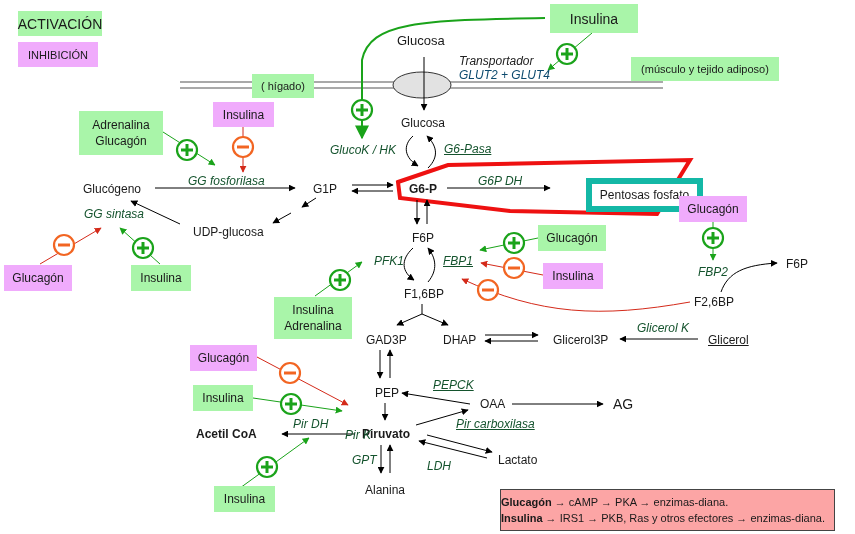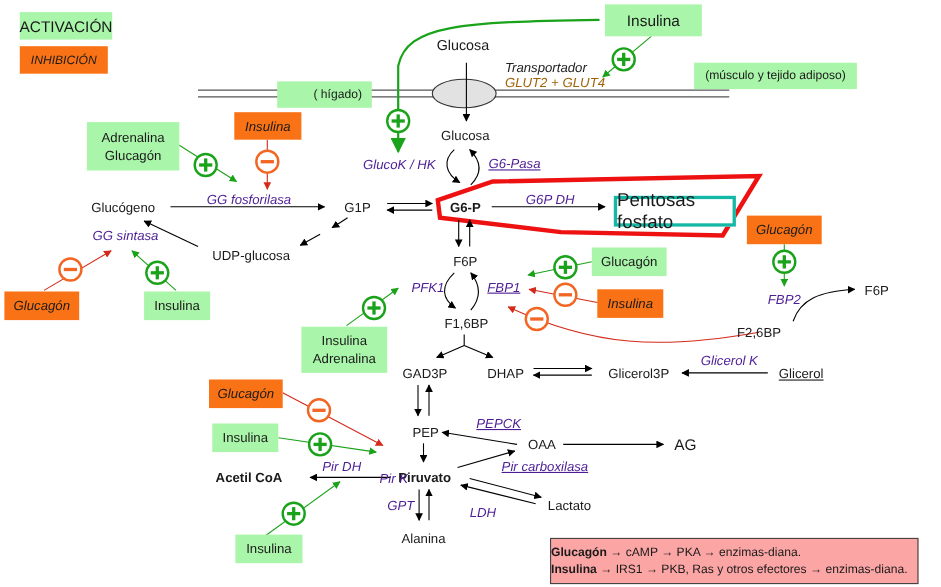--- a/index.html
+++ b/index.html
@@ -1,26 +1,26 @@
 <!DOCTYPE html>
 <html><head>
 <meta charset="utf-8">
 <style>
   html, body { margin:0; padding:0; background:#ffffff; }
   body { width:855px; height:534px; position:relative; overflow:hidden;
          font-family:"Liberation Sans", "DejaVu Sans", sans-serif; color:#1a1a1a; }
   #diagram { position:absolute; left:0; top:0; width:855px; height:534px; }
   .lbl { position:absolute; font-size:12px; white-space:nowrap; line-height:14px; }
-  .enz { position:absolute; font-size:12px; font-style:italic; color:#4c1d95; white-space:nowrap; line-height:14px; }
+  .enz { position:absolute; font-size:12px; font-style:italic; color:#14532d; white-space:nowrap; line-height:14px; }
   .enz.u { text-decoration:underline; }
   .box { position:absolute; font-size:12px; display:flex; align-items:center; justify-content:center; text-align:center; line-height:16px; }
   .green { background:#a9f5a9; }
-  .pink  { background:#f97316;font-style:italic; }
+  .pink  { background:#f0abfc; }
   .bold { font-weight:bold; }
-  .pent { position:absolute; border:3px solid #14b8a6; background:#fff; font-size:17px; display:flex; align-items:center; justify-content:center; }
+  .pent { position:absolute; border:6px solid #14b8a6; background:#fff; font-size:12px; display:flex; align-items:center; justify-content:center;margin-left:28px; }
   .legend-box { position:absolute; border:1px solid #444; background:#fca5a5; font-size:11px; line-height:16px; padding:4px 0; white-space:nowrap; }
   .legend-box b { font-weight:bold; }
 </style>
 </head>
 <body>
 
 <svg id="diagram" width="855" height="534" viewBox="0 0 855 534">
   <defs>
     <marker id="ab" viewBox="0 0 10 10" refX="9" refY="5" markerWidth="7" markerHeight="7" orient="auto-start-reverse">
       <path d="M0,0 L10,5 L0,10 z" fill="#000"></path>
@@ -178,37 +178,37 @@
         <circle cx="267" cy="467" r="10" fill="#fff" stroke="#1aa31a" stroke-width="2.2"></circle>
         <line x1="261" x2="273" y1="467" y2="467" stroke="#1aa31a" stroke-width="3"></line>
         <line x1="267" x2="267" y1="461" y2="473" stroke="#1aa31a" stroke-width="3"></line>
       </g>
     </g>
 </svg>
 
 <div class="box green" style="left:18px;top:11px;width:84px;height:25px;font-size:14px;">ACTIVACIÓN</div>
 <div class="box pink" style="left:18px;top:42px;width:80px;height:25px;font-size:11px;">INHIBICIÓN</div>
 
-<div class="box green" style="left:252px;top:74px;width:62px;height:24px;font-size:11px;padding-left:24px;">( hígado)</div>
+<div class="box green" style="left:252px;top:74px;width:62px;height:24px;font-size:11px;">( hígado)</div>
 <div class="box green" style="left:590px;top:57px;width:148px;height:24px;font-size:11px;margin-left:41px;">(músculo y tejido adiposo)</div>
 <div class="enz" style="left:459px;top:54px;color:#222;">Transportador</div>
-<div class="enz" style="left:459px;top:68px;color:#a16207;">GLUT2 + GLUT4</div>
+<div class="enz" style="left:459px;top:68px;color:#0c4a6e;">GLUT2 + GLUT4</div>
 
 <div class="box green" style="left:550px;top:4px;width:88px;height:29px;font-size:14px;">Insulina</div>
 
 <div class="lbl" style="left:397px;top:34px;font-size:13px;">Glucosa</div>
 <div class="lbl" style="left:401px;top:116px;">Glucosa</div>
 <div class="lbl bold" style="left:409px;top:182px;">G6-P</div>
 <div class="lbl" style="left:313px;top:182px;">G1P</div>
 <div class="lbl" style="left:83px;top:182px;">Glucógeno</div>
 <div class="lbl" style="left:193px;top:225px;">UDP-glucosa</div>
 <div class="pent" style="left:558px;top:178px;width:105px;height:22px;">Pentosas fosfato</div>
 <div class="lbl" style="left:412px;top:231px;">F6P</div>
 <div class="lbl" style="left:404px;top:287px;">F1,6BP</div>
-<div class="lbl" style="left:670px;top:295px;">F2,6BP</div>
+<div class="lbl" style="left:694px;top:295px;">F2,6BP</div>
 <div class="lbl" style="left:786px;top:257px;">F6P</div>
 <div class="lbl" style="left:366px;top:333px;">GAD3P</div>
 <div class="lbl" style="left:443px;top:333px;">DHAP</div>
 <div class="lbl" style="left:553px;top:333px;">Glicerol3P</div>
 <div class="lbl" style="left:708px;top:333px;text-decoration:underline;">Glicerol</div>
 <div class="lbl" style="left:375px;top:386px;">PEP</div>
 <div class="lbl" style="left:480px;top:397px;">OAA</div>
 <div class="lbl" style="left:613px;top:396px;font-size:14px;line-height:16px;">AG</div>
 <div class="lbl bold" style="left:362px;top:427px;">Piruvato</div>
 <div class="lbl bold" style="left:196px;top:427px;">Acetil CoA</div>

